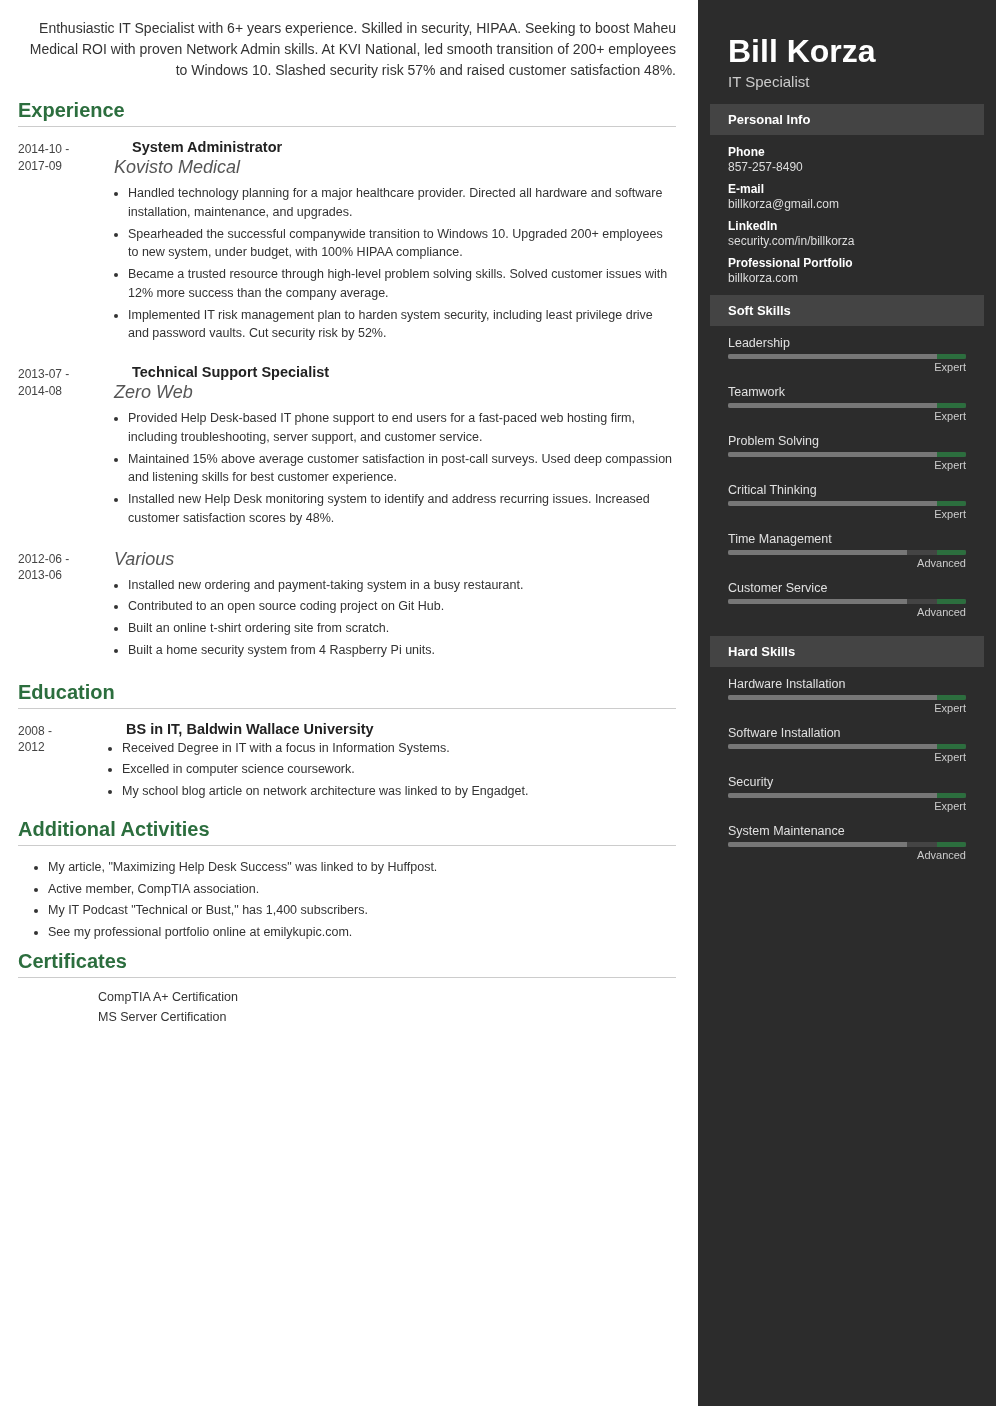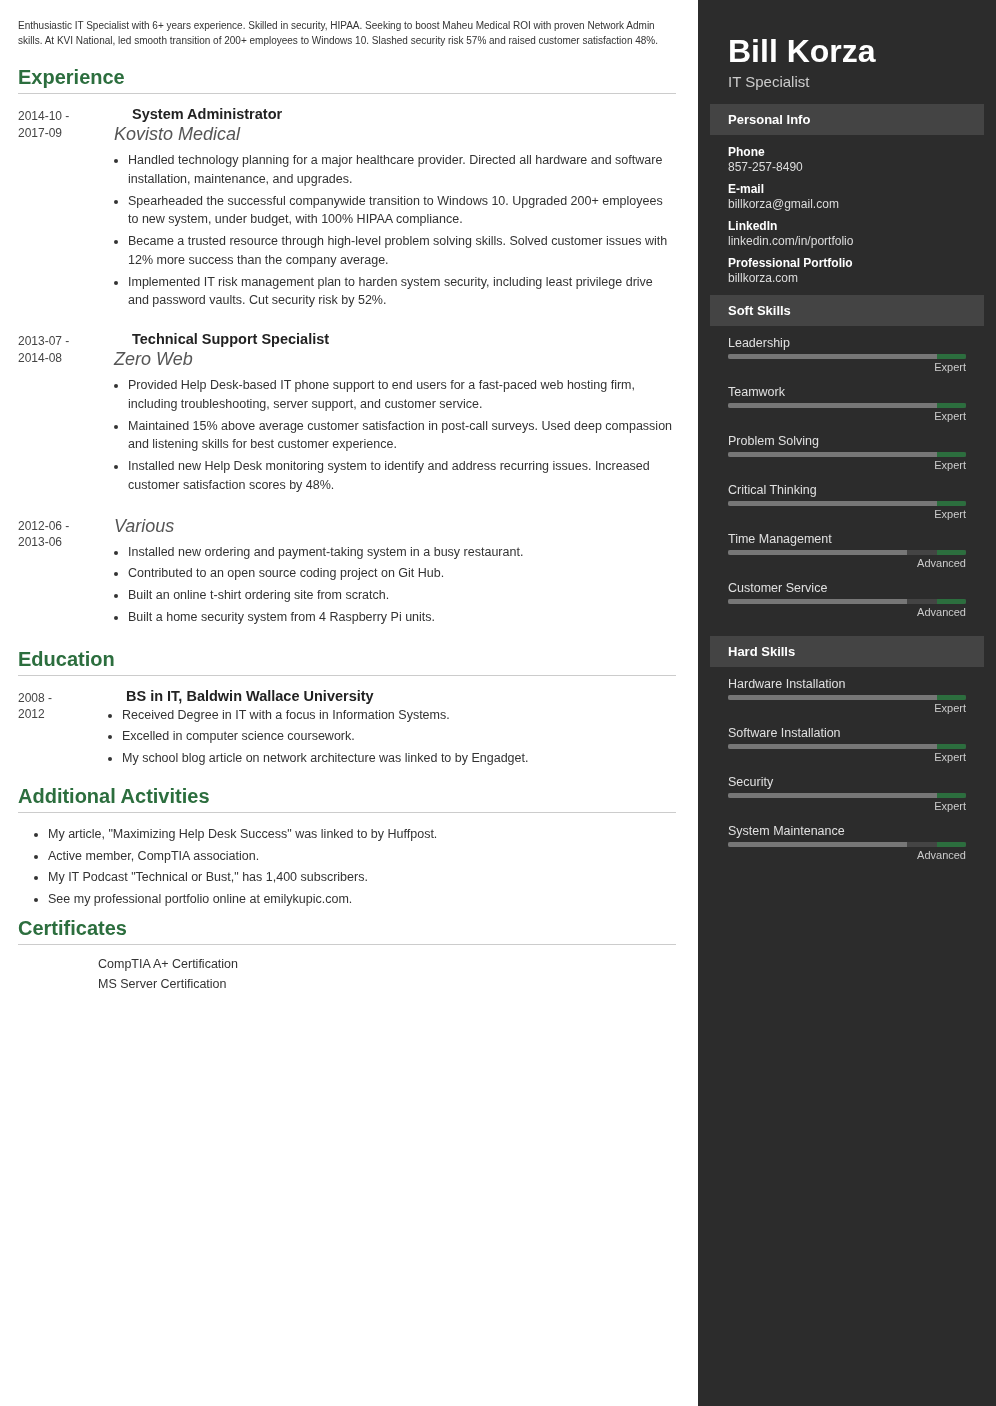--- a/index.html
+++ b/index.html
@@ -14,24 +14,25 @@
     }
 
     
     .left-col {
       flex: 1;
       padding: 18px 22px 18px 18px;
       background: #fff;
     }
 
     .summary-text {
-      font-size: 10px;
+      font-size: 14px;
       line-height: 1.5;
       color: #333;
       margin-bottom: 18px;
+      text-align: right;
     }
 
     .section-title {
       font-size: 20px;
       font-weight: bold;
       color: #2c6e3e;
       border-bottom: 1px solid #ccc;
       padding-bottom: 4px;
       margin-bottom: 12px;
       margin-top: 8px;
@@ -279,21 +280,21 @@
   </div>
 
   <div class="right-section-title">Personal Info</div>
 
   <div class="info-block">
     <div class="info-label">Phone</div>
     <div class="info-value">857-257-8490</div>
     <div class="info-label">E-mail</div>
     <div class="info-value">billkorza@gmail.com</div>
     <div class="info-label">LinkedIn</div>
-    <div class="info-value">linkedin.com/in/portfolio</div>
+    <div class="info-value">security.com/in/billkorza</div>
     <div class="info-label">Professional Portfolio</div>
     <div class="info-value">billkorza.com</div>
   </div>
 
   <div class="right-section-title">Soft Skills</div>
   <div class="skills-block" id="soft-skills-block">
       <div class="skill-item">
         <div class="skill-name">Leadership</div>
         <div class="skill-bar-wrapper">
           <div style="width: 100%; height: 5px; background: rgb(68, 68, 68); border-radius: 2px; position: relative;">

